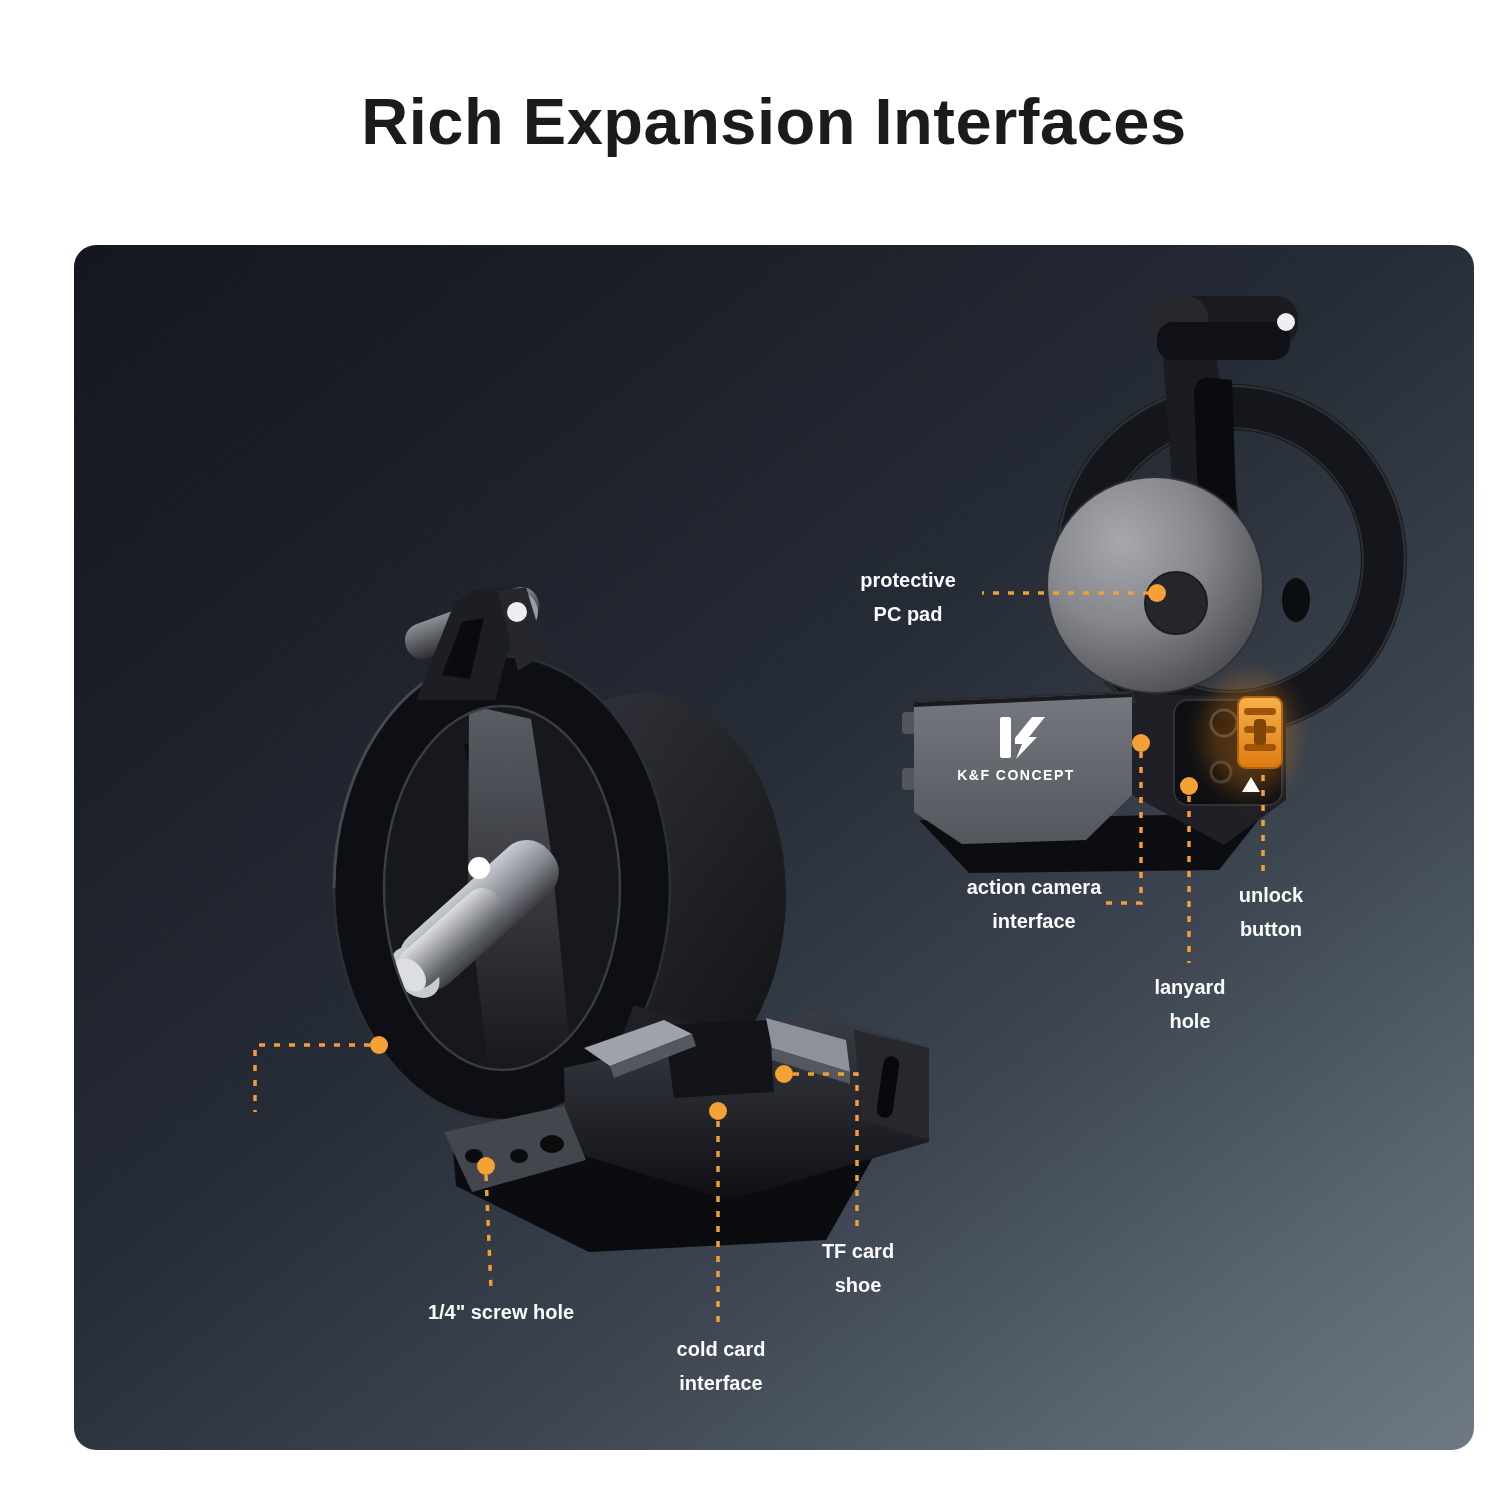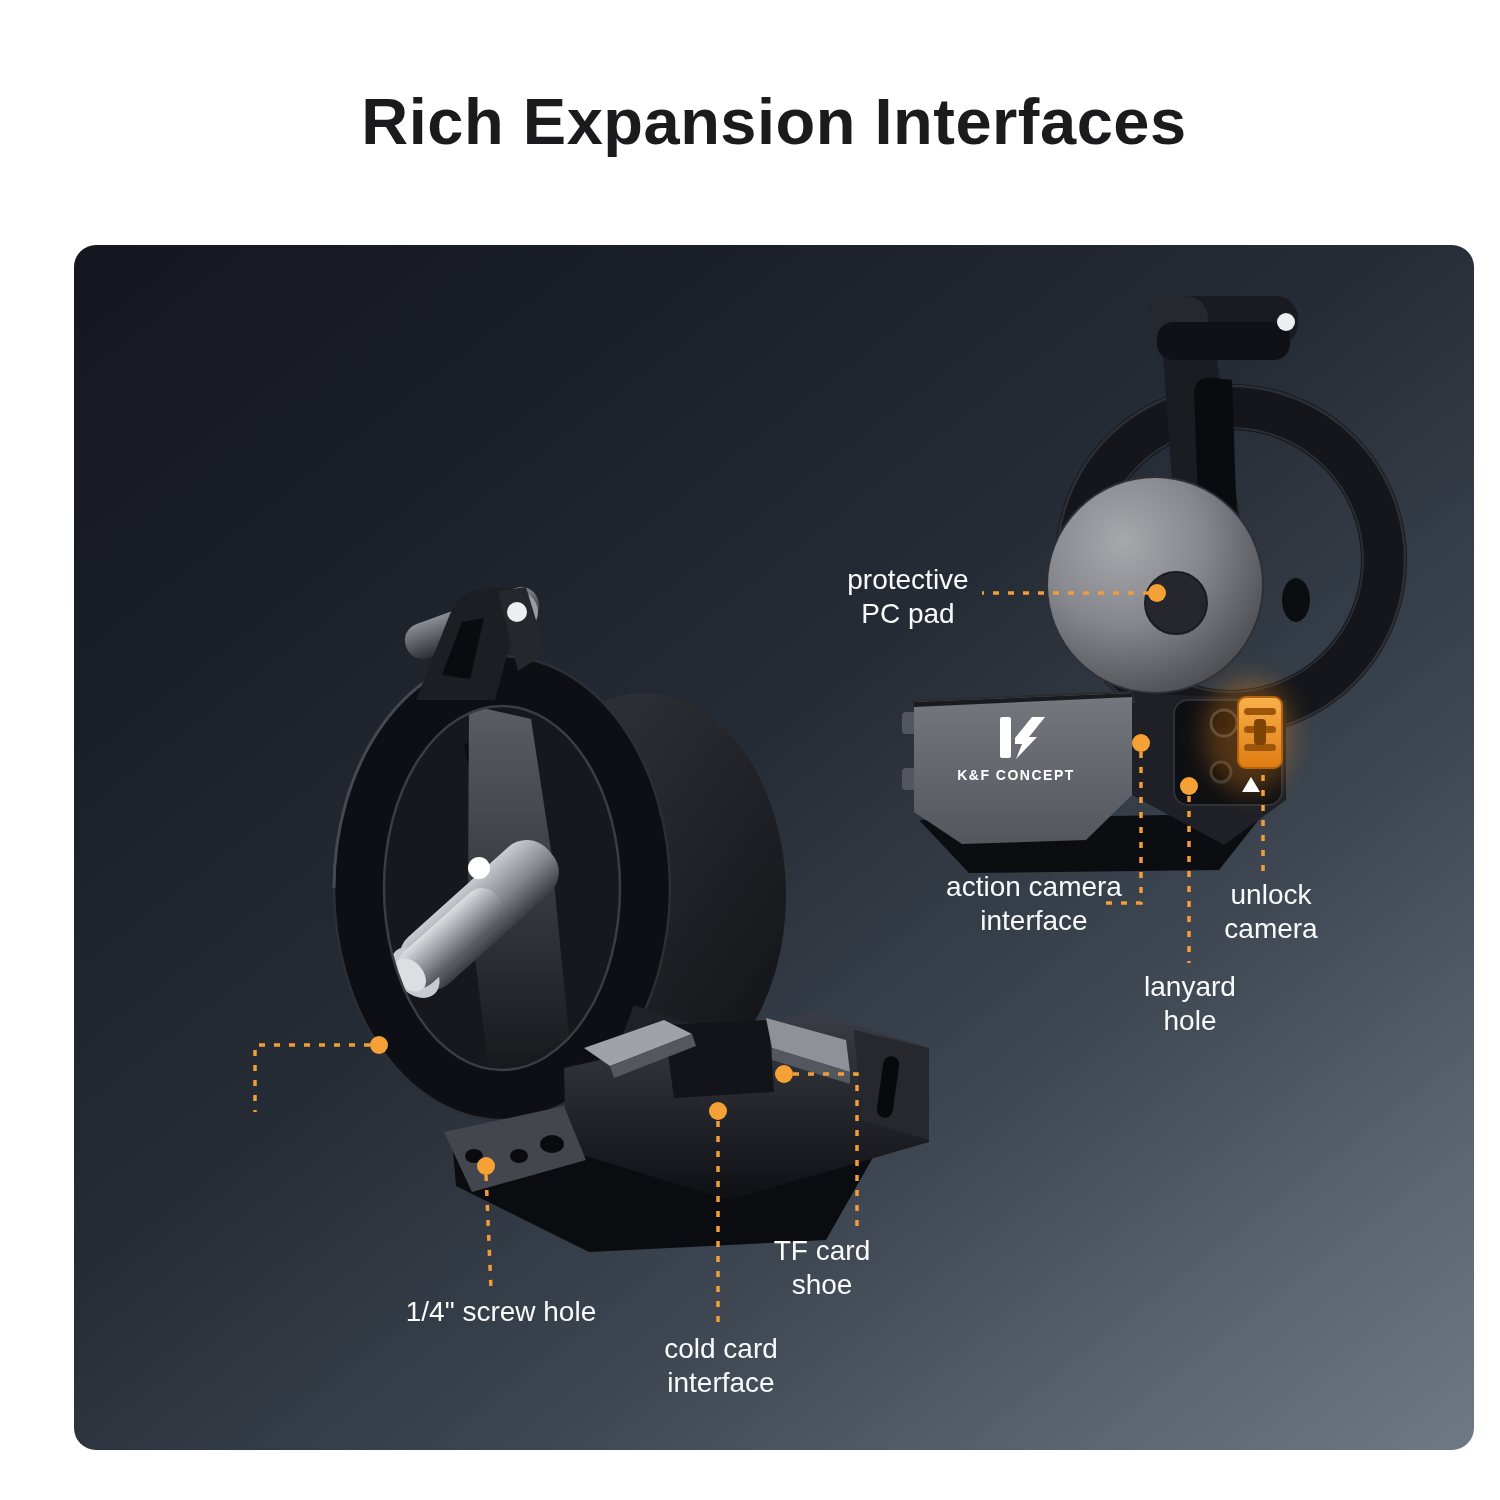--- a/index.html
+++ b/index.html
@@ -5,26 +5,26 @@
   html,body{margin:0;padding:0;background:#ffffff;}
   .page{position:relative;width:1500px;height:1500px;background:#ffffff;overflow:hidden;
         font-family:"Liberation Sans",sans-serif;margin-left:24px;}
   .title{position:absolute;left:0;top:84px;width:100%;margin:0;text-align:center;
          font-size:65px;font-weight:800;letter-spacing:.5px;color:#1b1b1d;}
   .panel{position:absolute;left:50px;top:245px;width:1400px;height:1205px;border-radius:22px;
          overflow:hidden;
          background:linear-gradient(142deg,#14171f 0%,#1b1f28 22%,#262c36 45%,#3d4651 68%,#5a6571 86%,#6e7985 100%);}
   .art{position:absolute;left:0;top:0;width:1400px;height:1205px;display:block;}
   .callout{position:absolute;transform:translateX(-50%);text-align:center;color:#fafafa;
-           font-size:28px;line-height:34px;white-space:nowrap;font-weight:400;}
+           font-size:20px;line-height:34px;white-space:nowrap;font-weight:700;}
   .callout span{display:block;}
   .co-magsafe{left:188px;top:873px;}
   .co-quarter{left:427px;top:1050px;}
   .co-cold{left:647px;top:1087px;}
-  .co-tf{left:748px;top:989px;}
+  .co-tf{left:784px;top:989px;}
   .co-pc{left:834px;top:318px;}
   .co-action{left:960px;top:625px;}
   .co-unlock{left:1197px;top:633px;}
   .co-lanyard{left:1116px;top:725px;}
 </style>
 </head>
 <body>
 
 <div class="page">
   <h1 class="title">Rich Expansion Interfaces</h1>
@@ -229,20 +229,20 @@
     <div class="callout co-pc">
       <span>protective</span>
       <span>PC pad</span>
     </div>
     <div class="callout co-action">
       <span>action camera</span>
       <span>interface</span>
     </div>
     <div class="callout co-unlock">
       <span>unlock</span>
-      <span>camera</span>
+      <span>button</span>
     </div>
     <div class="callout co-lanyard">
       <span>lanyard</span>
       <span>hole</span>
     </div>
   </div>
 </div>
 
 </body></html>

